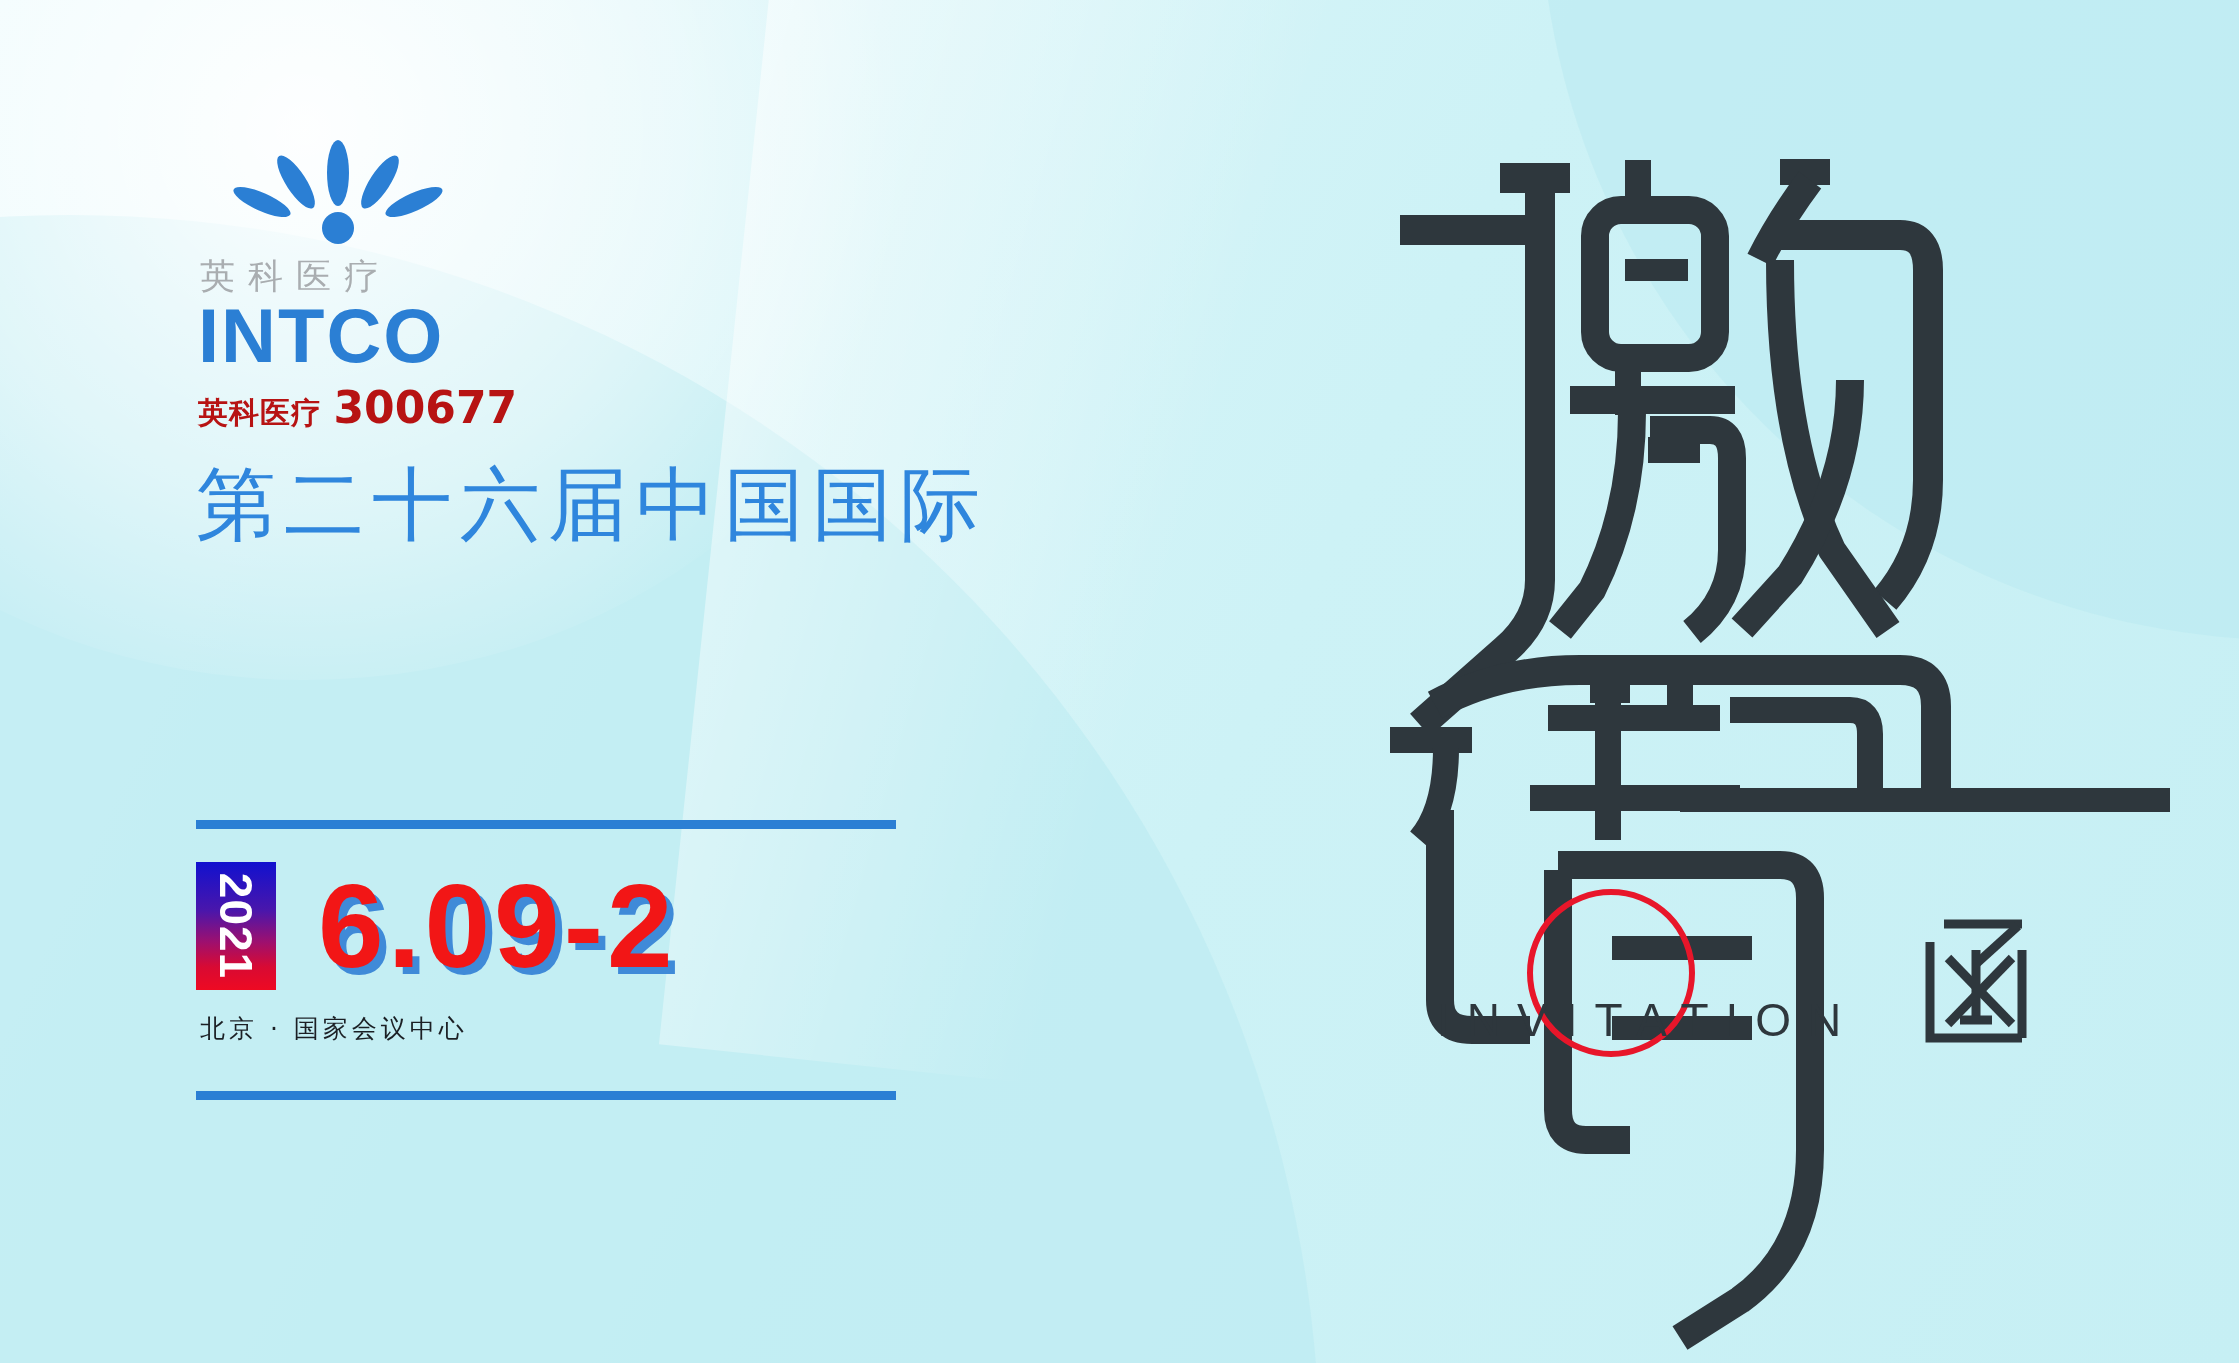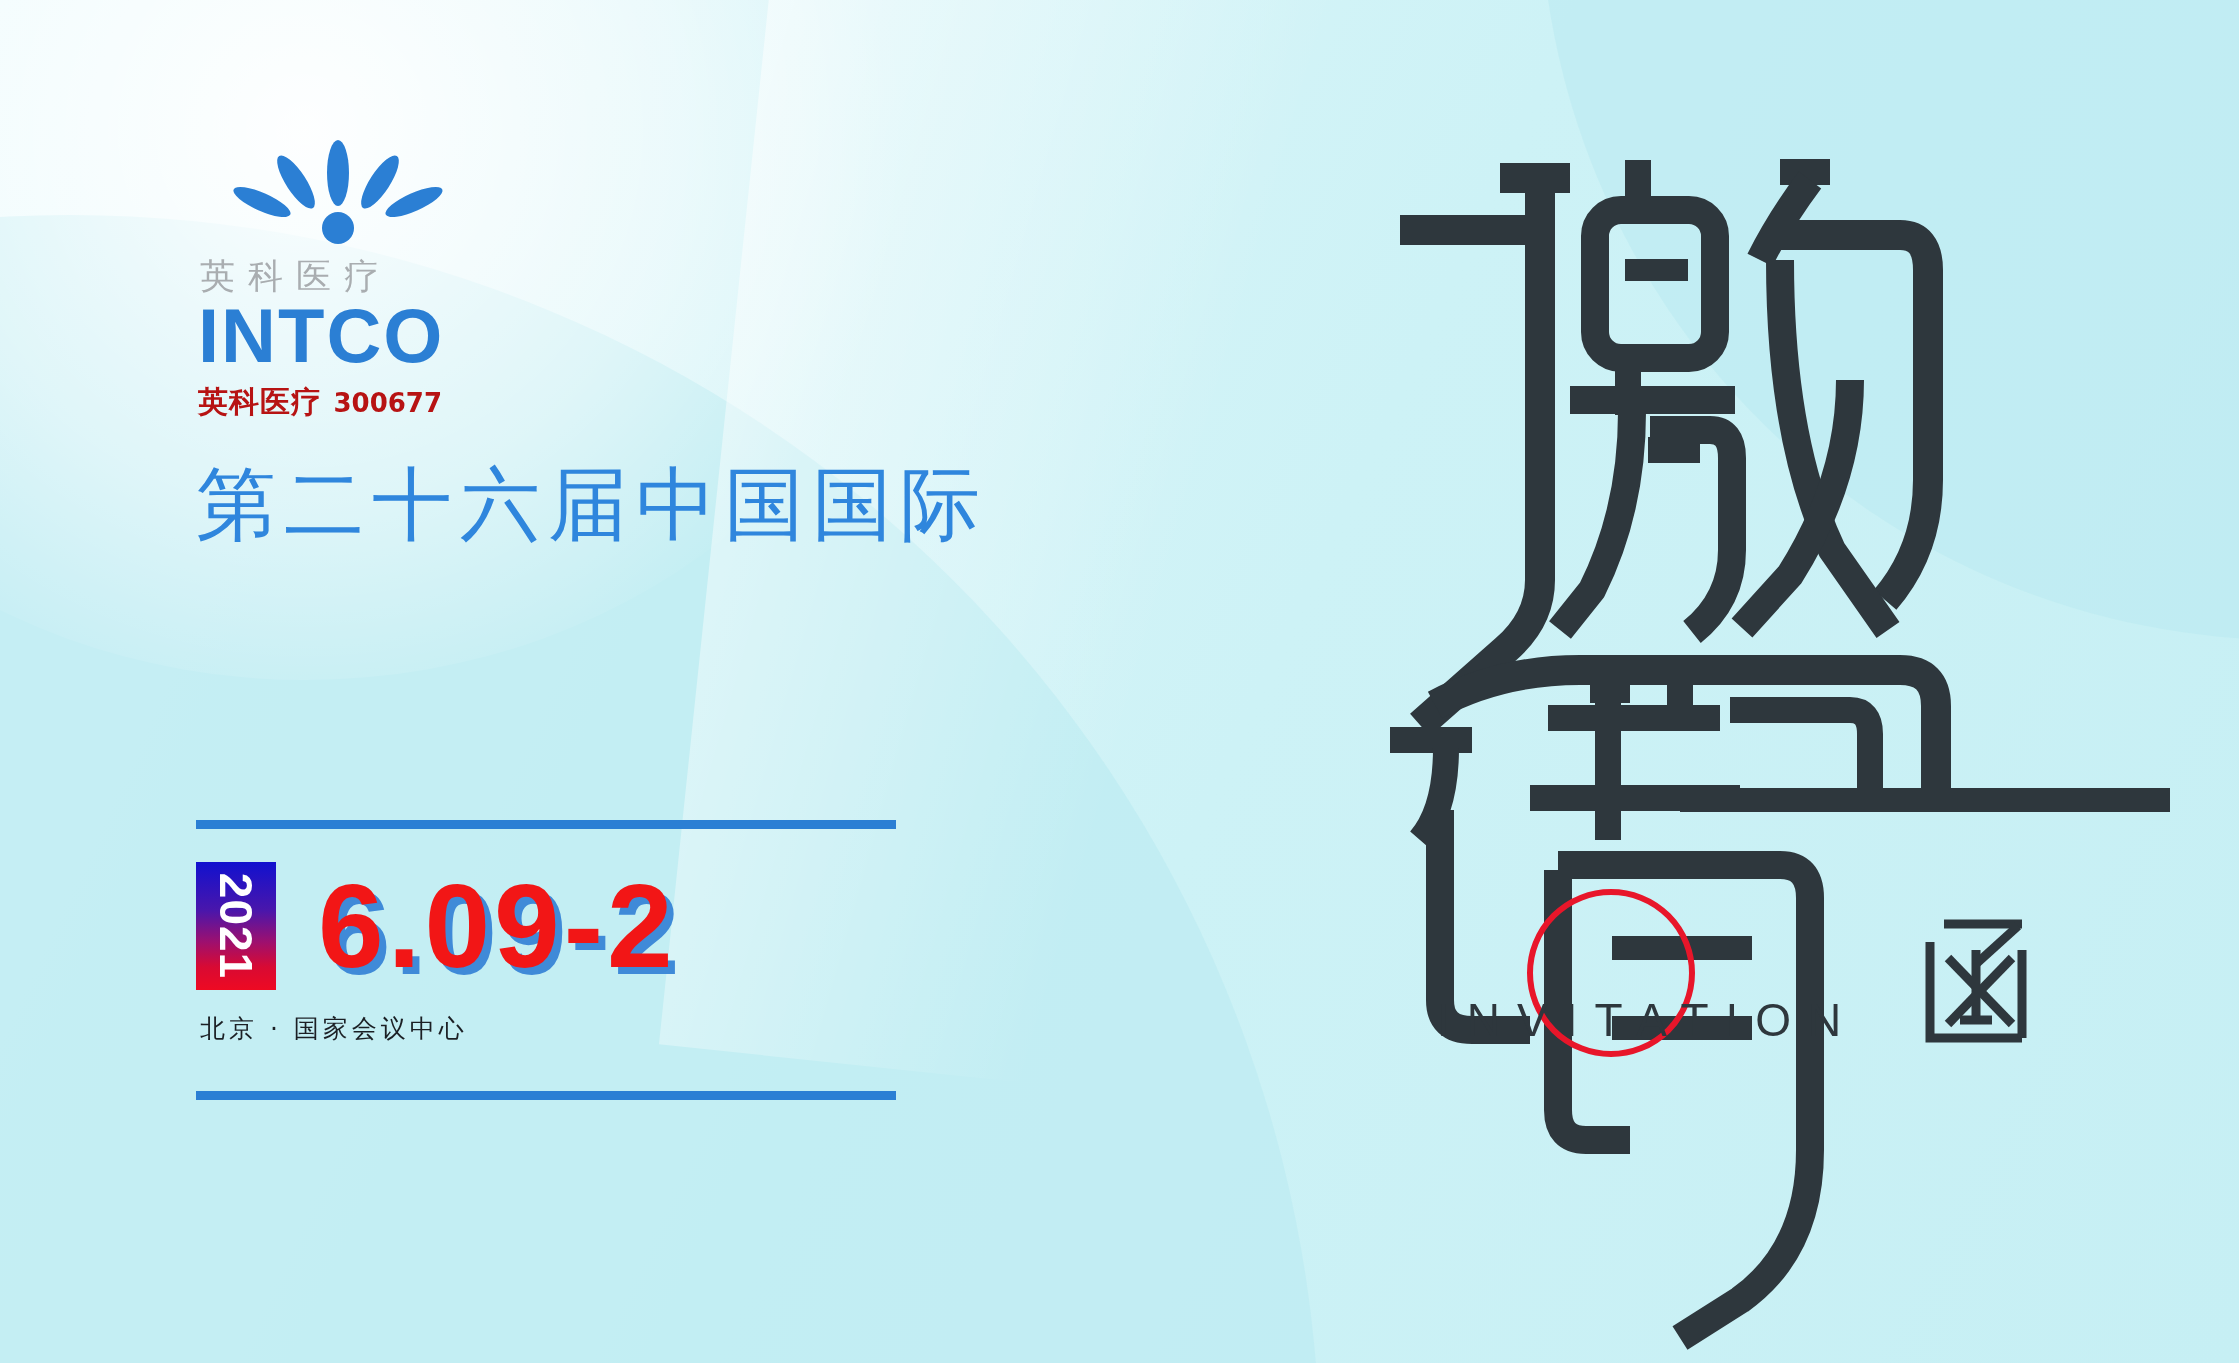--- a/index.html
+++ b/index.html
@@ -50,21 +50,21 @@
   }
   #logo-cn{
     font-family:"DejaVu Sans","Liberation Sans",sans-serif;
     font-size:35px;letter-spacing:13px;color:#a9adb0;margin-top:8px;margin-left:4px;
   }
   #stock-code{
     margin-top:10px;margin-left:2px;
     font-family:"DejaVu Sans","Liberation Sans",sans-serif;
     font-size:30px;font-weight:700;color:#b71313;letter-spacing:1px;white-space:nowrap;
   }
-  #stock-code .num{font-size:26px;letter-spacing:0;}
+  #stock-code .num{font-size:44px;letter-spacing:0;}
 
   
   #headline{position:absolute;left:196px;top:452px;width:1000px;}
   .headline-line{
     font-family:"DejaVu Sans","Liberation Sans",sans-serif;
     font-size:80px;font-weight:400;color:#2f86dd;
     letter-spacing:8px;line-height:1.32;white-space:nowrap;
   }
 
   

